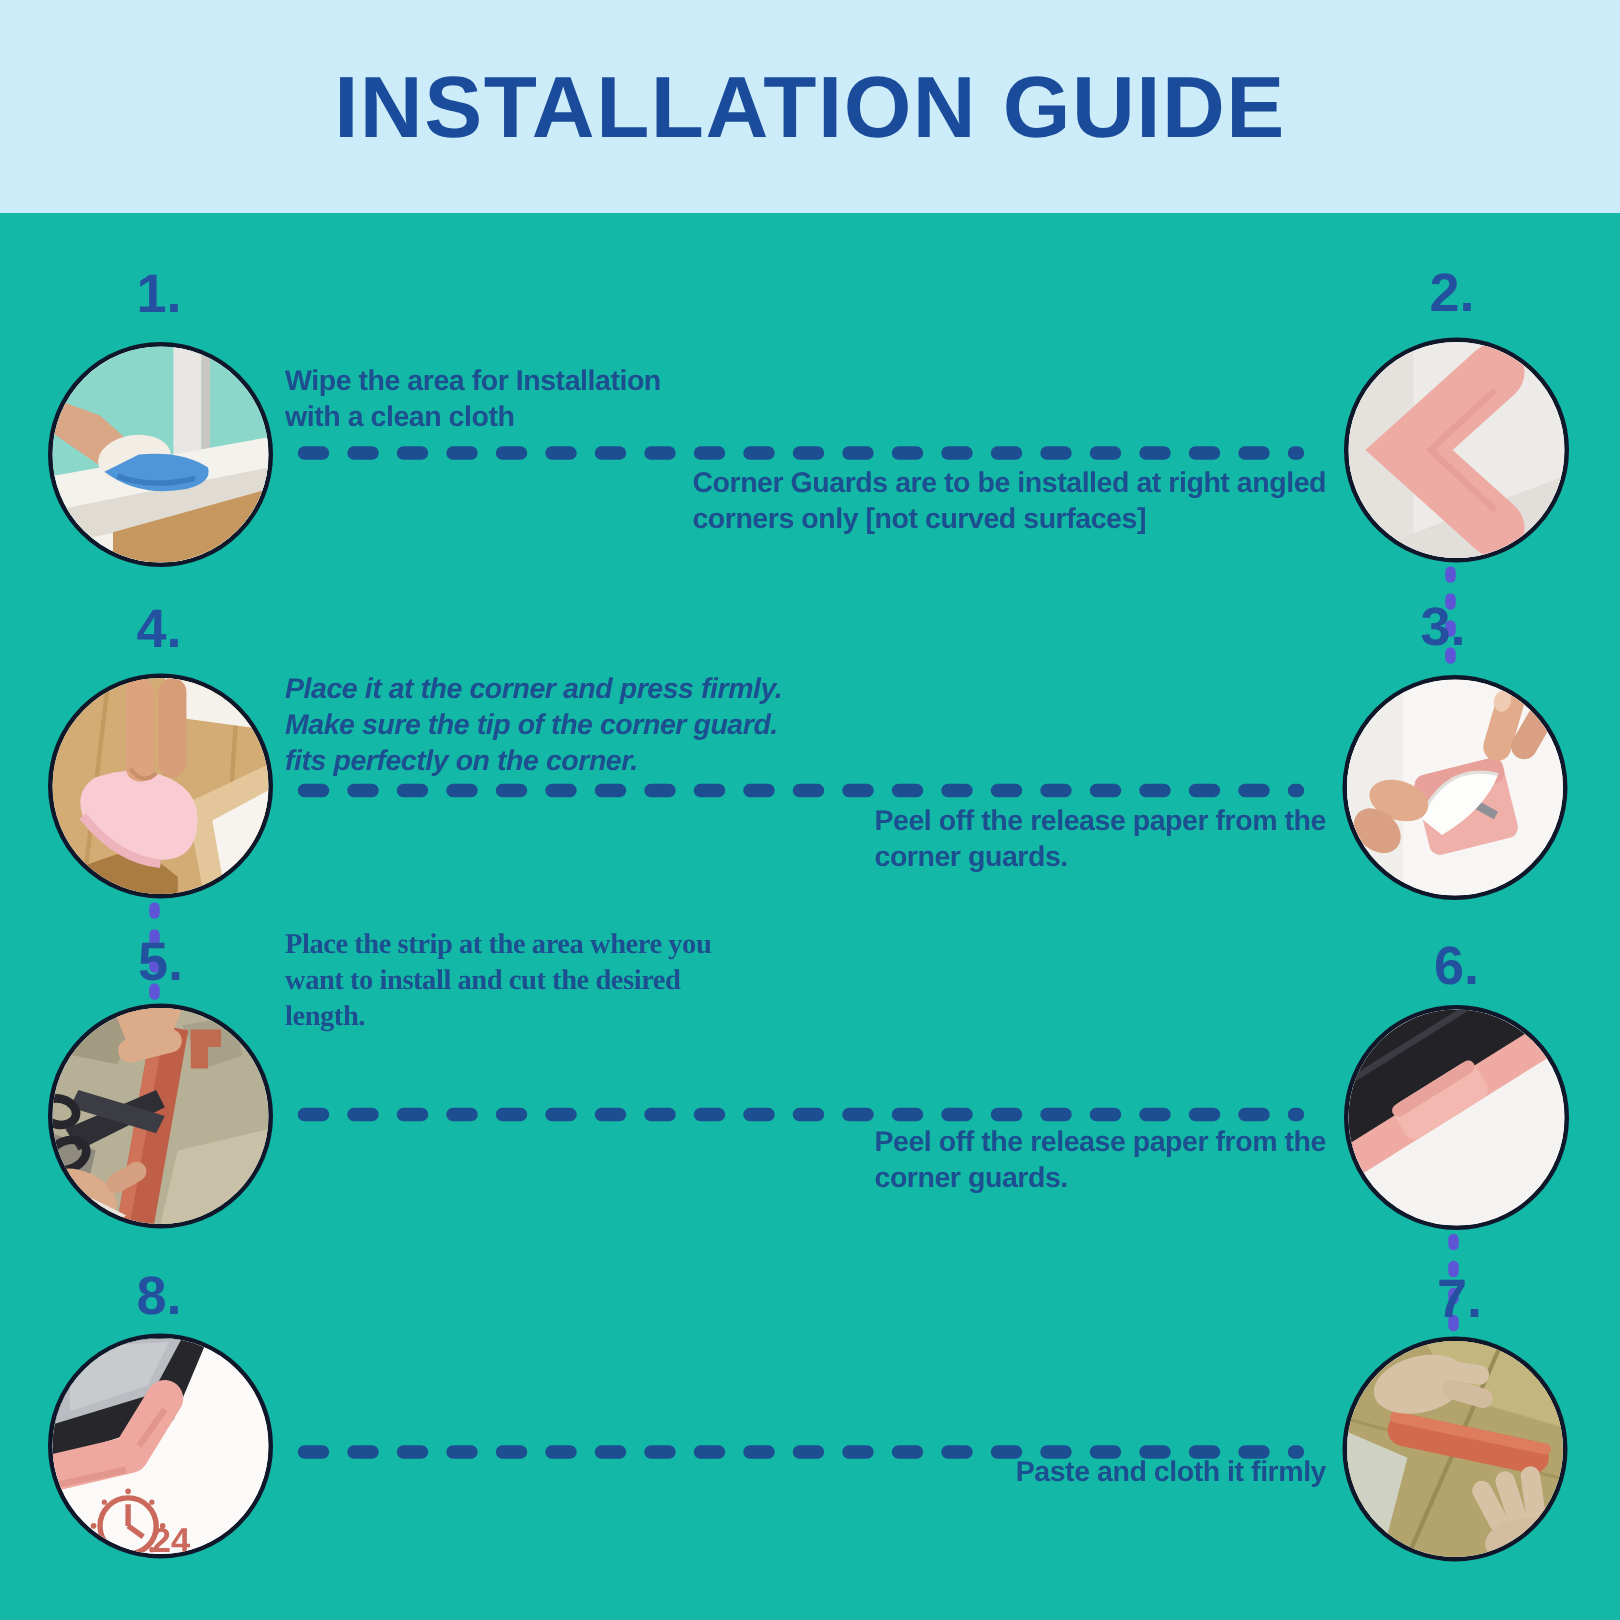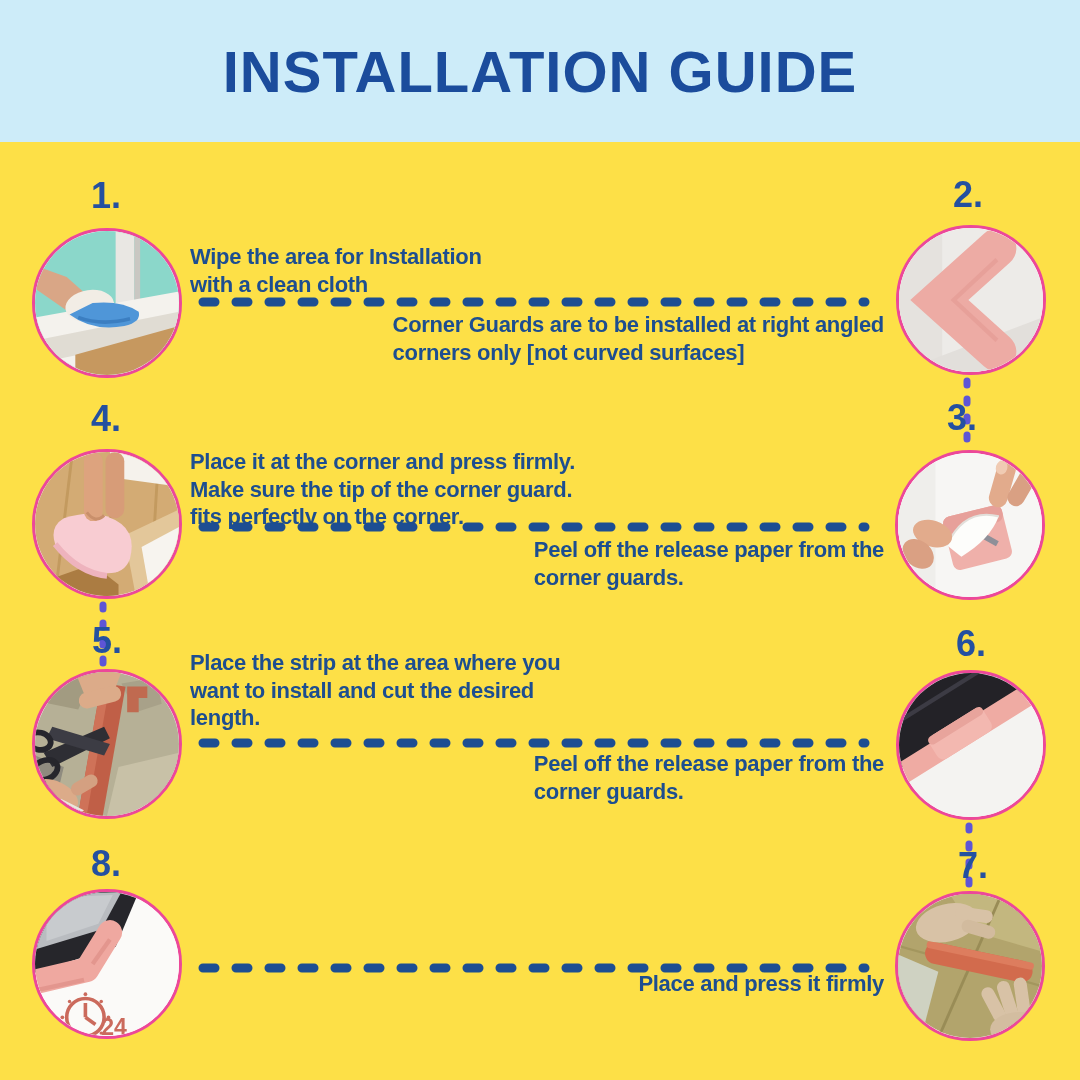--- a/index.html
+++ b/index.html
@@ -1,38 +1,38 @@
 <!DOCTYPE html>
 <html><head>
 <meta charset="utf-8">
 <style>
   html,body{margin:0;padding:0;background:#ffffff;}
   .poster{
     position:relative;width:1080px;height:1080px;overflow:hidden;
-    background:#fde047;
+    background:#14b8a6;
     font-family:"Liberation Sans",sans-serif;font-weight:bold;
   }
   .header{
     position:absolute;left:0;top:0;width:1080px;height:142px;
     background:#cdecf9;display:flex;align-items:center;justify-content:center;
   }
   .title{
     font-size:58px;letter-spacing:1px;color:#1b4c9c;margin:0;font-weight:bold;
   }
   .num{
     position:absolute;font-size:36px;color:#2450a0;line-height:1;z-index:3;
   }
   .txt{
-    position:absolute;font-size:22px;letter-spacing:-0.3px;line-height:1.25;
+    position:absolute;font-size:19px;letter-spacing:-0.3px;line-height:1.25;
     color:#1d4e90;white-space:pre-line;z-index:2;
   }
   .txt-r{text-align:left;}
   .photo{
     position:absolute;width:144px;height:144px;border-radius:50%;
-    border:3px solid #ec4899;overflow:hidden;background:#fff;z-index:2;
+    border:3px solid #0f172a;overflow:hidden;background:#fff;z-index:2;
   }
   .photo svg{display:block;width:100%;height:100%;}
   .dashline,.vdots{position:absolute;z-index:1;}
 </style>
 </head>
 <body>
 
 <div class="poster">
 
   <div class="header">
@@ -68,31 +68,31 @@
   <div class="num" style="left:91px;top:401px;">4.</div>
   <div class="num" style="left:92px;top:623px;">5.</div>
   <div class="num" style="left:956px;top:626px;">6.</div>
   <div class="num" style="left:958px;top:848px;">7.</div>
   <div class="num" style="left:91px;top:846px;">8.</div>
 
   <div class="txt" style="left:190px;top:243px;">Wipe the area for Installation
 with a clean cloth</div>
   <div class="txt txt-r" style="right:196px;top:311px;">Corner Guards are to be installed at right angled
 corners only [not curved surfaces]</div>
-  <div class="txt" style="left:190px;top:448px;">Place it at the corner and press firmly.
+  <div class="txt" style="left:190px;top:448px;font-style:italic;">Place it at the corner and press firmly.
 Make sure the tip of the corner guard.
 fits perfectly on the corner.</div>
   <div class="txt txt-r" style="right:196px;top:536px;">Peel off the release paper from the
 corner guards.</div>
-  <div class="txt" style="left:190px;top:649px;">Place the strip at the area where you
+  <div class="txt" style="left:190px;top:618px;font-family:Liberation Serif, serif;">Place the strip at the area where you
 want to install and cut the desired
 length.</div>
   <div class="txt txt-r" style="right:196px;top:750px;">Peel off the release paper from the
 corner guards.</div>
-  <div class="txt txt-r" style="right:196px;top:970px;">Place and press it firmly</div>
+  <div class="txt txt-r" style="right:196px;top:970px;">Paste and cloth it firmly</div>
 
   <div class="photo" style="left:32px;top:228px;">
     <svg viewBox="0 0 100 100" preserveAspectRatio="xMidYMid slice">
       <rect width="100" height="100" fill="#8bd7ca"></rect>
       <rect x="56" y="0" width="13" height="55" fill="#e9e7e3"></rect>
       <rect x="69" y="0" width="4" height="55" fill="#c9c7c2"></rect>
       <polygon points="0,60 100,42 100,100 0,100" fill="#f4f2ed"></polygon>
       <polygon points="0,76 100,56 100,72 0,92" fill="#e0dcd3"></polygon>
       <polygon points="28,86 100,66 100,100 28,100" fill="#c6985f"></polygon>
       <polygon points="0,24 22,32 40,48 26,58 0,40" fill="#d9a686"></polygon>

